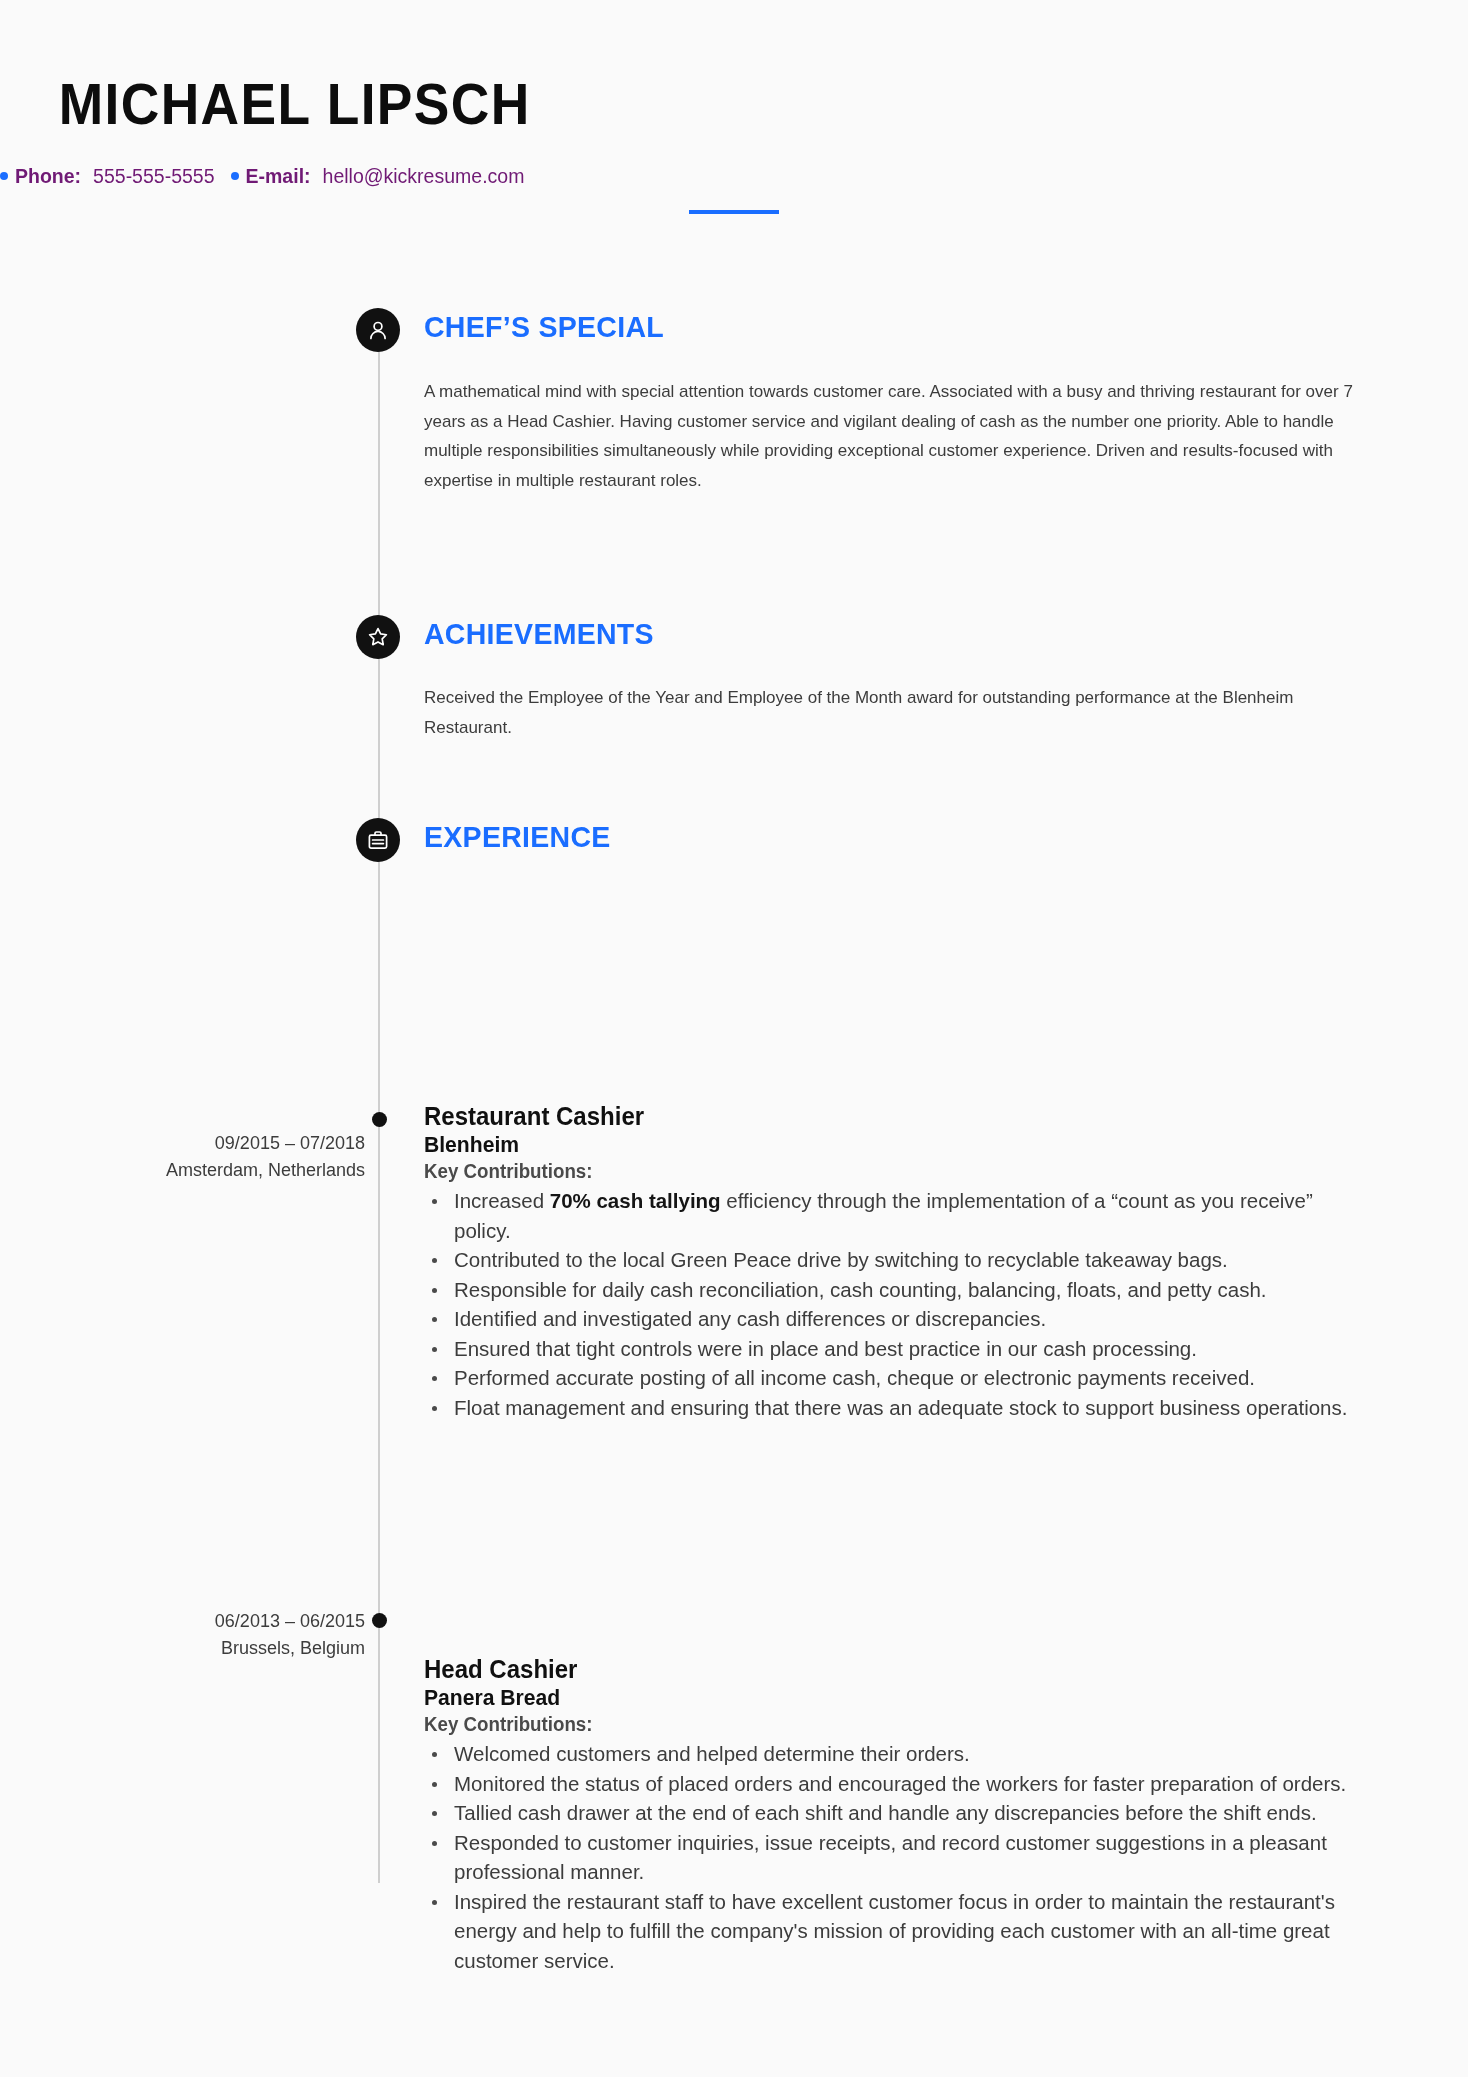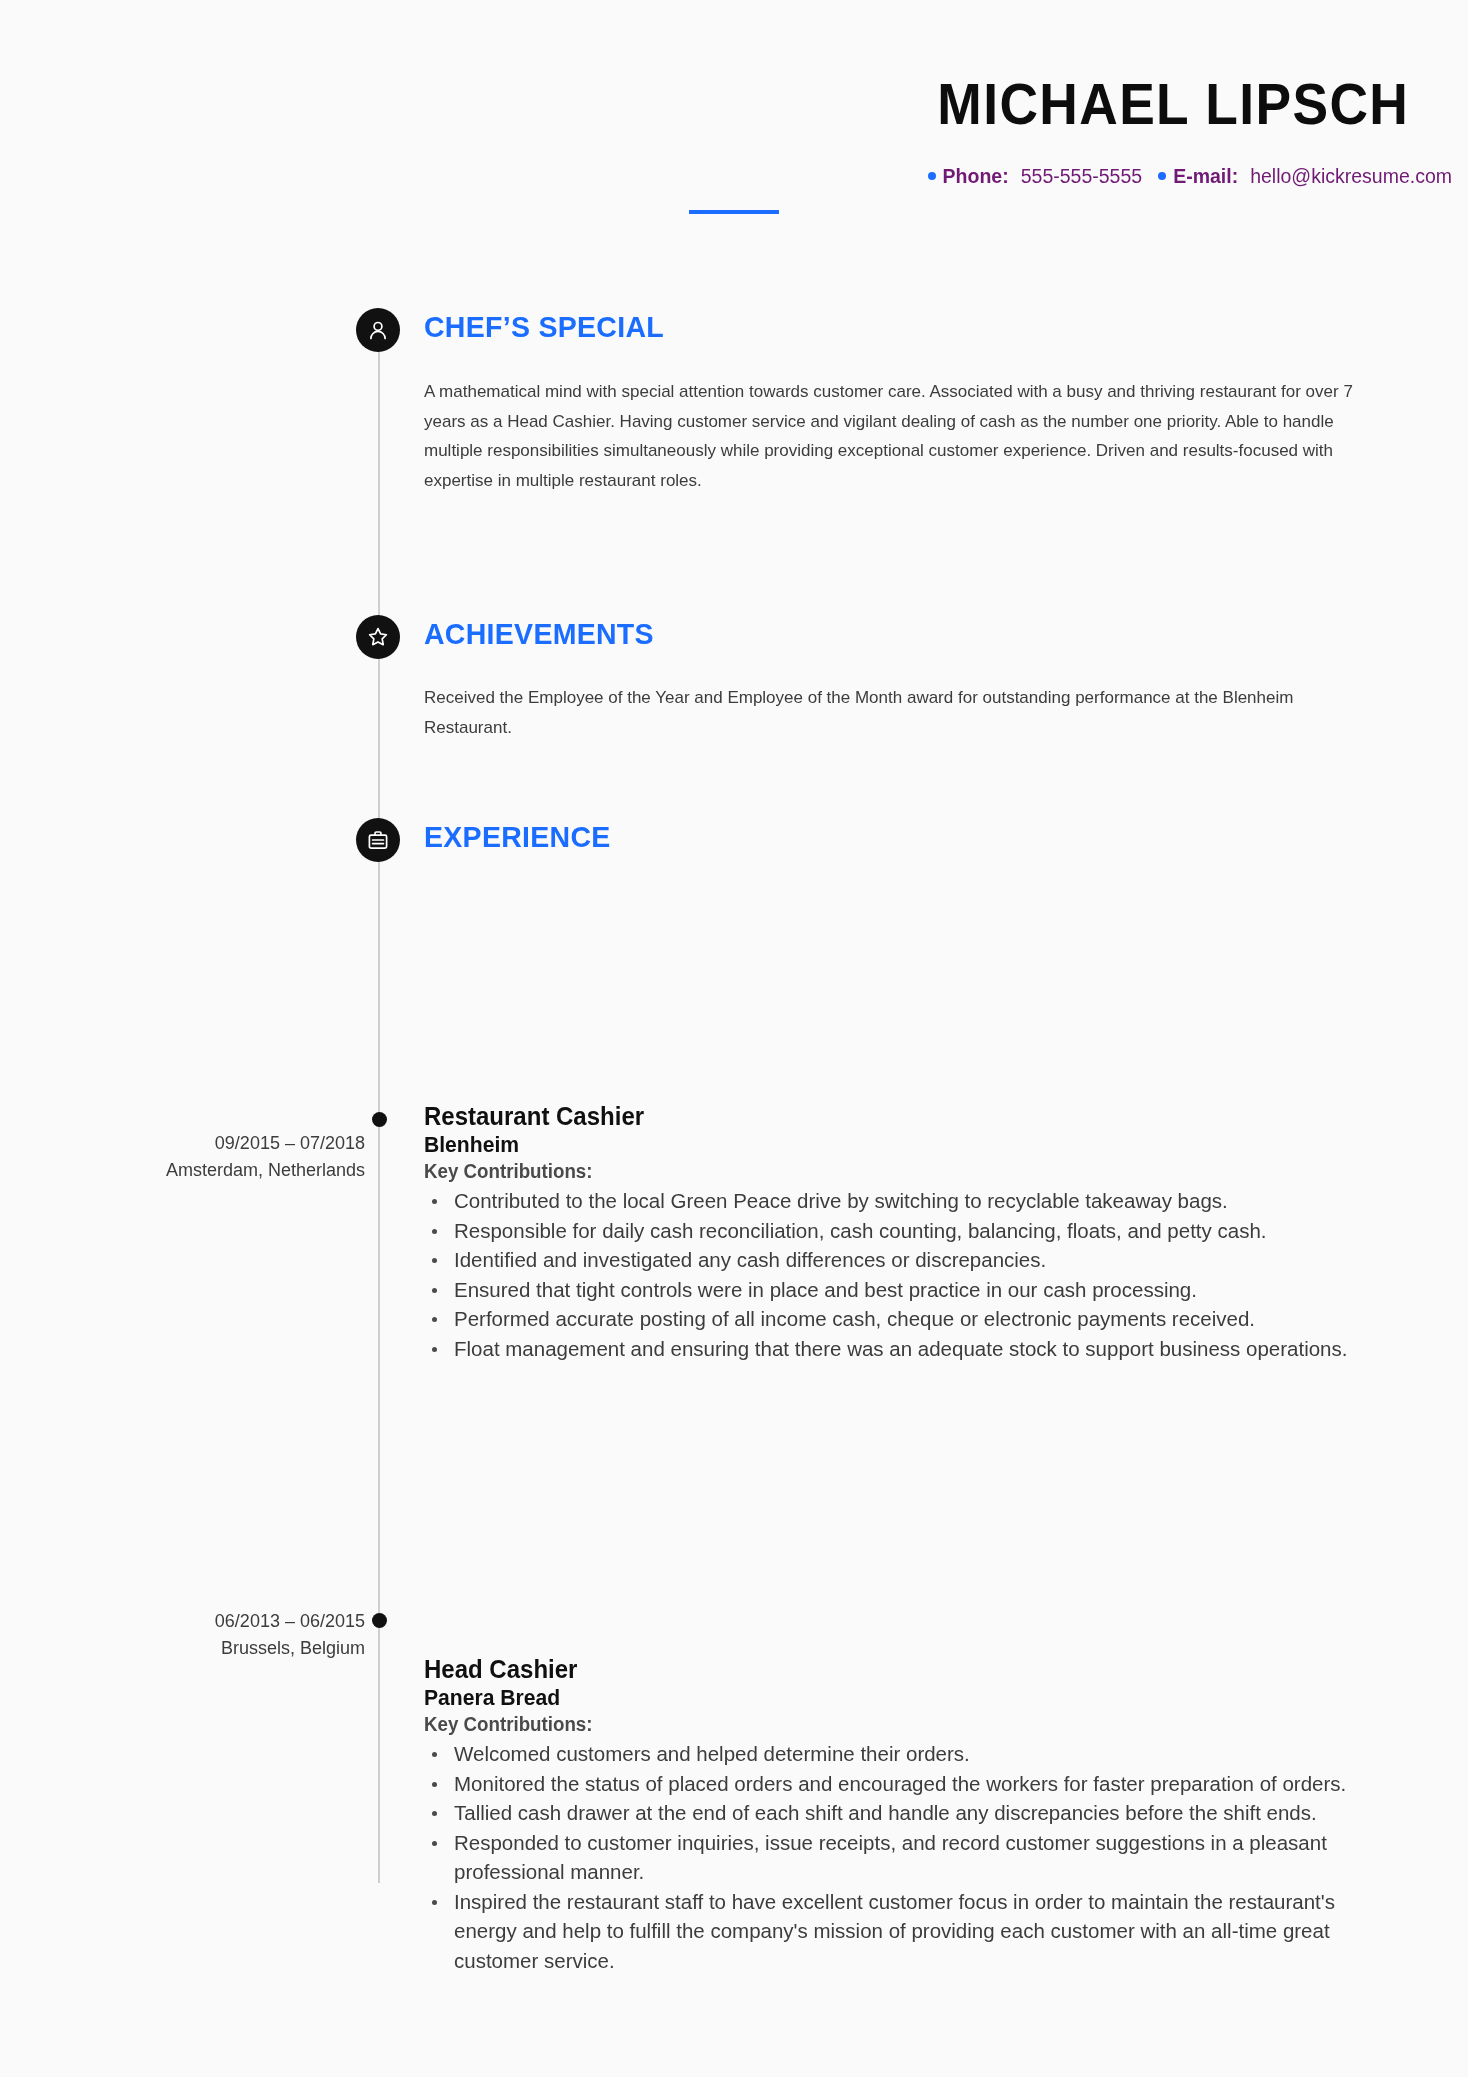--- a/index.html
+++ b/index.html
@@ -18,21 +18,21 @@
     width: 1468px;
     height: 2077px;
     background: #fafafa;
     overflow: hidden;
     box-sizing: border-box;
   }
 
   
   .header {
     padding-top: 74px;
-    text-align: right;
+    text-align: left;
   }
   .full-name {
     font-family: "Liberation Sans Narrow", "Liberation Sans", sans-serif;
     font-size: 58px;
     font-weight: 700;
     letter-spacing: 1.5px;
     color: #0d0d0d;
     line-height: 1.05;
     transform: scaleX(0.92);
     margin: 0;
@@ -243,20 +243,21 @@
     <div class="entry-meta" style="left:75px; top:916px;">
       <div>09/2015 – 07/2018</div>
       <div>Amsterdam, Netherlands</div>
     </div>
     <div class="entry-bullet-dot" style="left:372px; top:898px;"></div>
     <div class="entry-body" style="left:424px; top:888px;">
       <div class="entry-role">Restaurant Cashier</div>
       <div class="entry-company">Blenheim</div>
       <div class="entry-subhead">Key Contributions:</div>
       <ul class="bullets">
+          <li>Increased <b>70% cash tallying</b> efficiency through the implementation of a “count as you receive” policy.</li>
           <li>Contributed to the local Green Peace drive by switching to recyclable takeaway bags.</li>
           <li>Responsible for daily cash reconciliation, cash counting, balancing, floats, and petty cash.</li>
           <li>Identified and investigated any cash differences or discrepancies.</li>
           <li>Ensured that tight controls were in place and best practice in our cash processing.</li>
           <li>Performed accurate posting of all income cash, cheque or electronic payments received.</li>
           <li>Float management and ensuring that there was an adequate stock to support business operations.</li>
         </ul>
     </div>
   </div>
 

